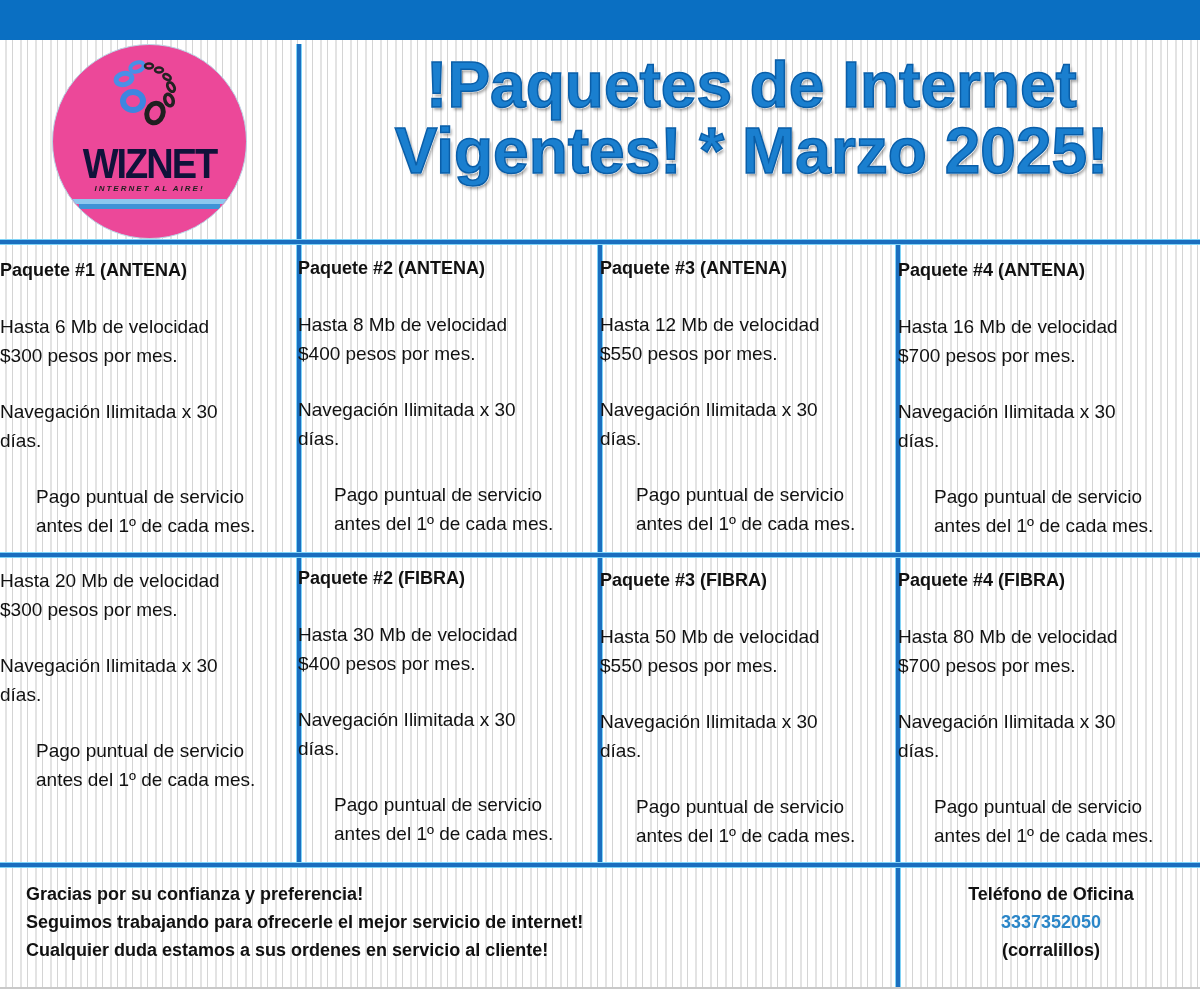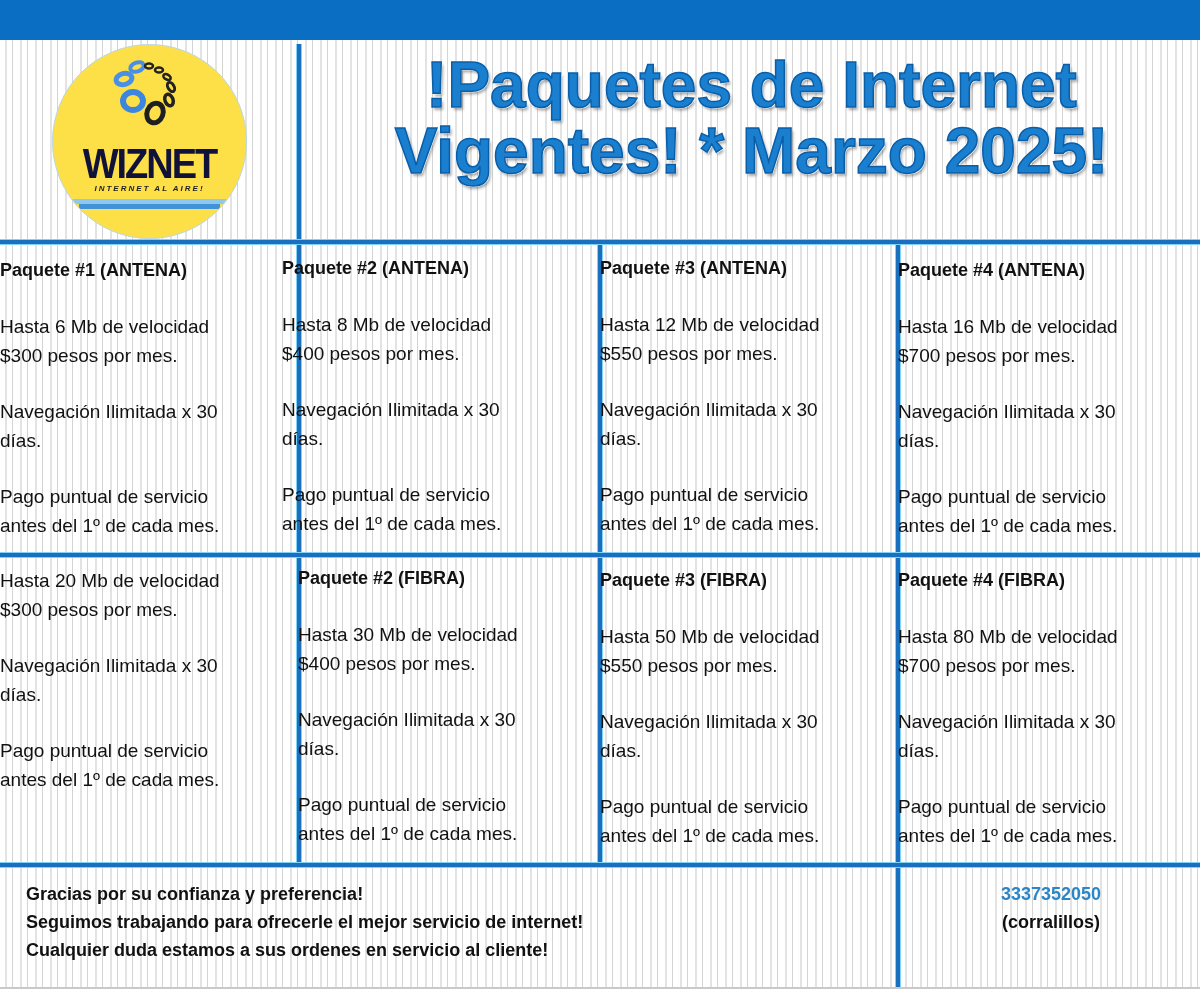--- a/index.html
+++ b/index.html
@@ -7,38 +7,38 @@
     width: 1200px; height: 989px; overflow: hidden; position: relative;
     font-family: "Liberation Sans", sans-serif; color: #111;
     background-color: #ffffff;
     background-image: repeating-linear-gradient(90deg, #ffffff 0px, #ffffff 5px, #e3e3e3 5px, #e3e3e3 7px, #ffffff 7px, #ffffff 12px, #d4d4d4 12px, #d4d4d4 13px, #ffffff 13px, #ffffff 15px);
   }
   .topbar { position: absolute; left: 0; top: 0; width: 1200px; height: 40px; background: #0a6fc2; }
   .hline { position: absolute; height: 4px; background: #1b6fbf; box-shadow: 0 -1px 0 #7fd3f7, 0 1px 0 #7fd3f7; }
   .vline { position: absolute; width: 4px; background: #1b6fbf; box-shadow: -1px 0 0 #7fd3f7, 1px 0 0 #7fd3f7; }
   .logo {
     position: absolute; left: 52px; top: 44px; width: 193px; height: 193px; border-radius: 50%;
-    background: #fde047; border: 1px solid #b9d6e6; overflow: hidden;
+    background: #ec4899; border: 1px solid #b9d6e6; overflow: hidden;
   }
   .logo .brand { position: absolute; left: 0; right: 0; top: 98px; text-align: center; font-weight: bold; font-size: 38px; color: #10123a; letter-spacing: -2px; transform: scaleY(1.1); }
   .logo .tagline { position: absolute; left: 0; right: 0; top: 139px; text-align: center; font-size: 8px; font-style: italic; font-weight: bold; letter-spacing: 2px; color: #222; }
   .logo .stripe1 { position: absolute; left: 18px; right: 18px; top: 154px; height: 5px; background: #8cc8ef; }
   .logo .stripe2 { position: absolute; left: 26px; right: 26px; top: 159px; height: 5px; background: #3f93d6; }
   .logo svg { position: absolute; left: 0; top: 0; }
   .title {
     position: absolute; left: 303px; top: 52px; width: 897px; text-align: center;
     font-weight: bold; font-size: 64px; line-height: 66px; color: #1a7fcf;
     -webkit-text-stroke: 1.5px #0a5ea8;
     text-shadow: 0 0 2px #fff, 1px 1px 0 #fff, -1px -1px 0 #fff, 2px 3px 3px rgba(0,0,0,0.35);
   }
   .title div { white-space: nowrap; }
   .cell { position: absolute; width: 300px; font-size: 19px; line-height: 29px; }
   .cell .head { font-weight: bold; font-size: 18px; margin-bottom: 27px; }
   .cell .p { margin-bottom: 27px; }
-  .cell .p:last-child { margin-bottom: 0; }
+  .cell .p:last-child { margin-bottom: 0; margin-left: 36px; }
   .footer-left { position: absolute; left: 26px; top: 880px; font-weight: bold; font-size: 18px; line-height: 28px; }
   .footer-right { position: absolute; left: 902px; top: 880px; width: 298px; text-align: center; font-weight: bold; font-size: 18px; line-height: 28px; }
   .footer-right .phone { color: #2b86c8; }
   .bottom-edge { position: absolute; left: 0; top: 987px; width: 1200px; height: 2px; background: #c9c9c9; }
 </style>
 </head>
 <body>
 
 <div class="topbar"></div>
 
@@ -82,21 +82,21 @@
     </div>
   <div class="p">
       <div>Navegación Ilimitada x 30</div>
       <div>días.</div>
     </div>
   <div class="p">
       <div>Pago puntual de servicio</div>
       <div>antes del 1º de cada mes.</div>
     </div>
 </div>
-<div class="cell" style="left:282px; top:254px;">
+<div class="cell" style="left:298px; top:254px;">
   <div class="head">Paquete #2 (ANTENA)</div>
   <div class="p">
       <div>Hasta 8 Mb de velocidad</div>
       <div>$400 pesos por mes.</div>
     </div>
   <div class="p">
       <div>Navegación Ilimitada x 30</div>
       <div>días.</div>
     </div>
   <div class="p">
@@ -194,16 +194,17 @@
       <div>antes del 1º de cada mes.</div>
     </div>
 </div>
 
 <div class="footer-left">
   <div>Gracias por su confianza y preferencia!</div>
   <div>Seguimos trabajando para ofrecerle el mejor servicio de internet!</div>
   <div>Cualquier duda estamos a sus ordenes en servicio al cliente!</div>
 </div>
 <div class="footer-right">
+  <div>Teléfono de Oficina</div>
   <div class="phone">3337352050</div>
   <div>(corralillos)</div>
 </div>
 <div class="bottom-edge"></div>
 
 </body></html>

